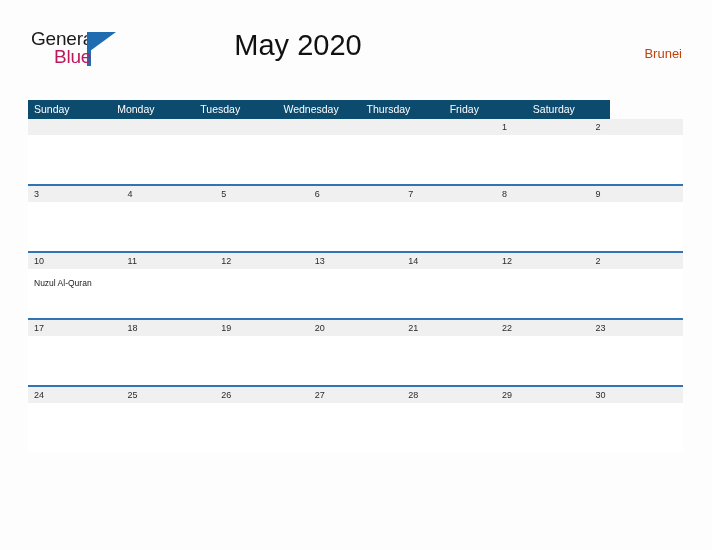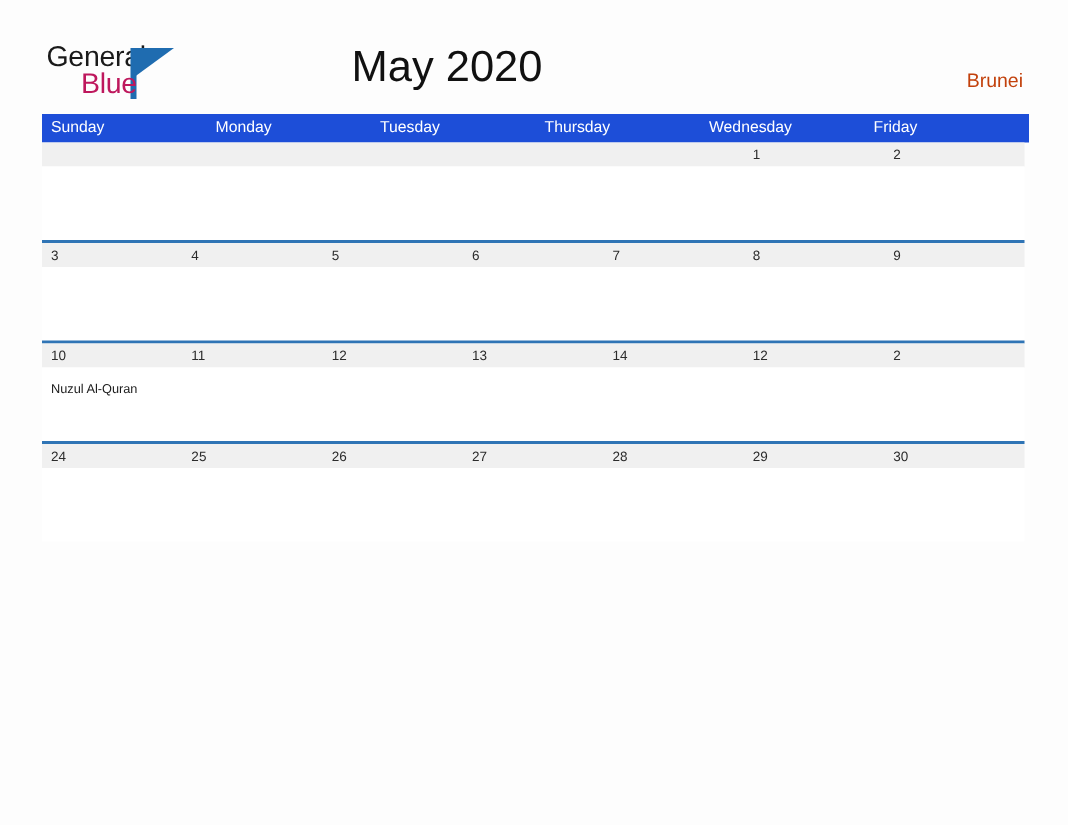--- a/index.html
+++ b/index.html
@@ -97,23 +97,24 @@
   
   .calendar {
     position: absolute;
     left: 28px;
     top: 76px;
     width: 655px;
   }
 
   .dow-row {
     display: flex;
-    width: 658px;
+    width: 582px;
     height: 19px;
-    background: #1d4ed8;
+    background: #0c4a6e;
+    margin-top: 24px;
   }
   .dow-cell {
     flex: 1 1 0;
     color: #ffffff;
     font-size: 10.5px;
     line-height: 19px;
     padding-left: 6px;
     box-sizing: border-box;
     font-family: "Liberation Sans", sans-serif;
   }
@@ -183,23 +184,24 @@
     <div class="cal-region">Brunei</div>
 
   </div>
 
   <div class="calendar">
 
     <div class="dow-row">
       <div class="dow-cell">Sunday</div>
       <div class="dow-cell">Monday</div>
       <div class="dow-cell">Tuesday</div>
+      <div class="dow-cell">Wednesday</div>
       <div class="dow-cell">Thursday</div>
-      <div class="dow-cell">Wednesday</div>
       <div class="dow-cell">Friday</div>
+      <div class="dow-cell">Saturday</div>
     </div>
 
     <div id="weeks-host">
         <div class="week-row">
           <div class="week-numbers">
             <div class="num-cell"></div>
             <div class="num-cell"></div>
             <div class="num-cell"></div>
             <div class="num-cell"></div>
             <div class="num-cell"></div>
@@ -253,20 +255,40 @@
             <div class="ev-cell"></div>
             <div class="ev-cell"></div>
             <div class="ev-cell"></div>
             <div class="ev-cell"></div>
             <div class="ev-cell"></div>
             <div class="ev-cell"></div>
           </div>
         </div>
         <div class="week-row">
           <div class="week-numbers">
+            <div class="num-cell">17</div>
+            <div class="num-cell">18</div>
+            <div class="num-cell">19</div>
+            <div class="num-cell">20</div>
+            <div class="num-cell">21</div>
+            <div class="num-cell">22</div>
+            <div class="num-cell">23</div>
+          </div>
+          <div class="week-events">
+            <div class="ev-cell"></div>
+            <div class="ev-cell"></div>
+            <div class="ev-cell"></div>
+            <div class="ev-cell"></div>
+            <div class="ev-cell"></div>
+            <div class="ev-cell"></div>
+            <div class="ev-cell"></div>
+          </div>
+        </div>
+        <div class="week-row">
+          <div class="week-numbers">
             <div class="num-cell">24</div>
             <div class="num-cell">25</div>
             <div class="num-cell">26</div>
             <div class="num-cell">27</div>
             <div class="num-cell">28</div>
             <div class="num-cell">29</div>
             <div class="num-cell">30</div>
           </div>
           <div class="week-events">
             <div class="ev-cell"></div>

